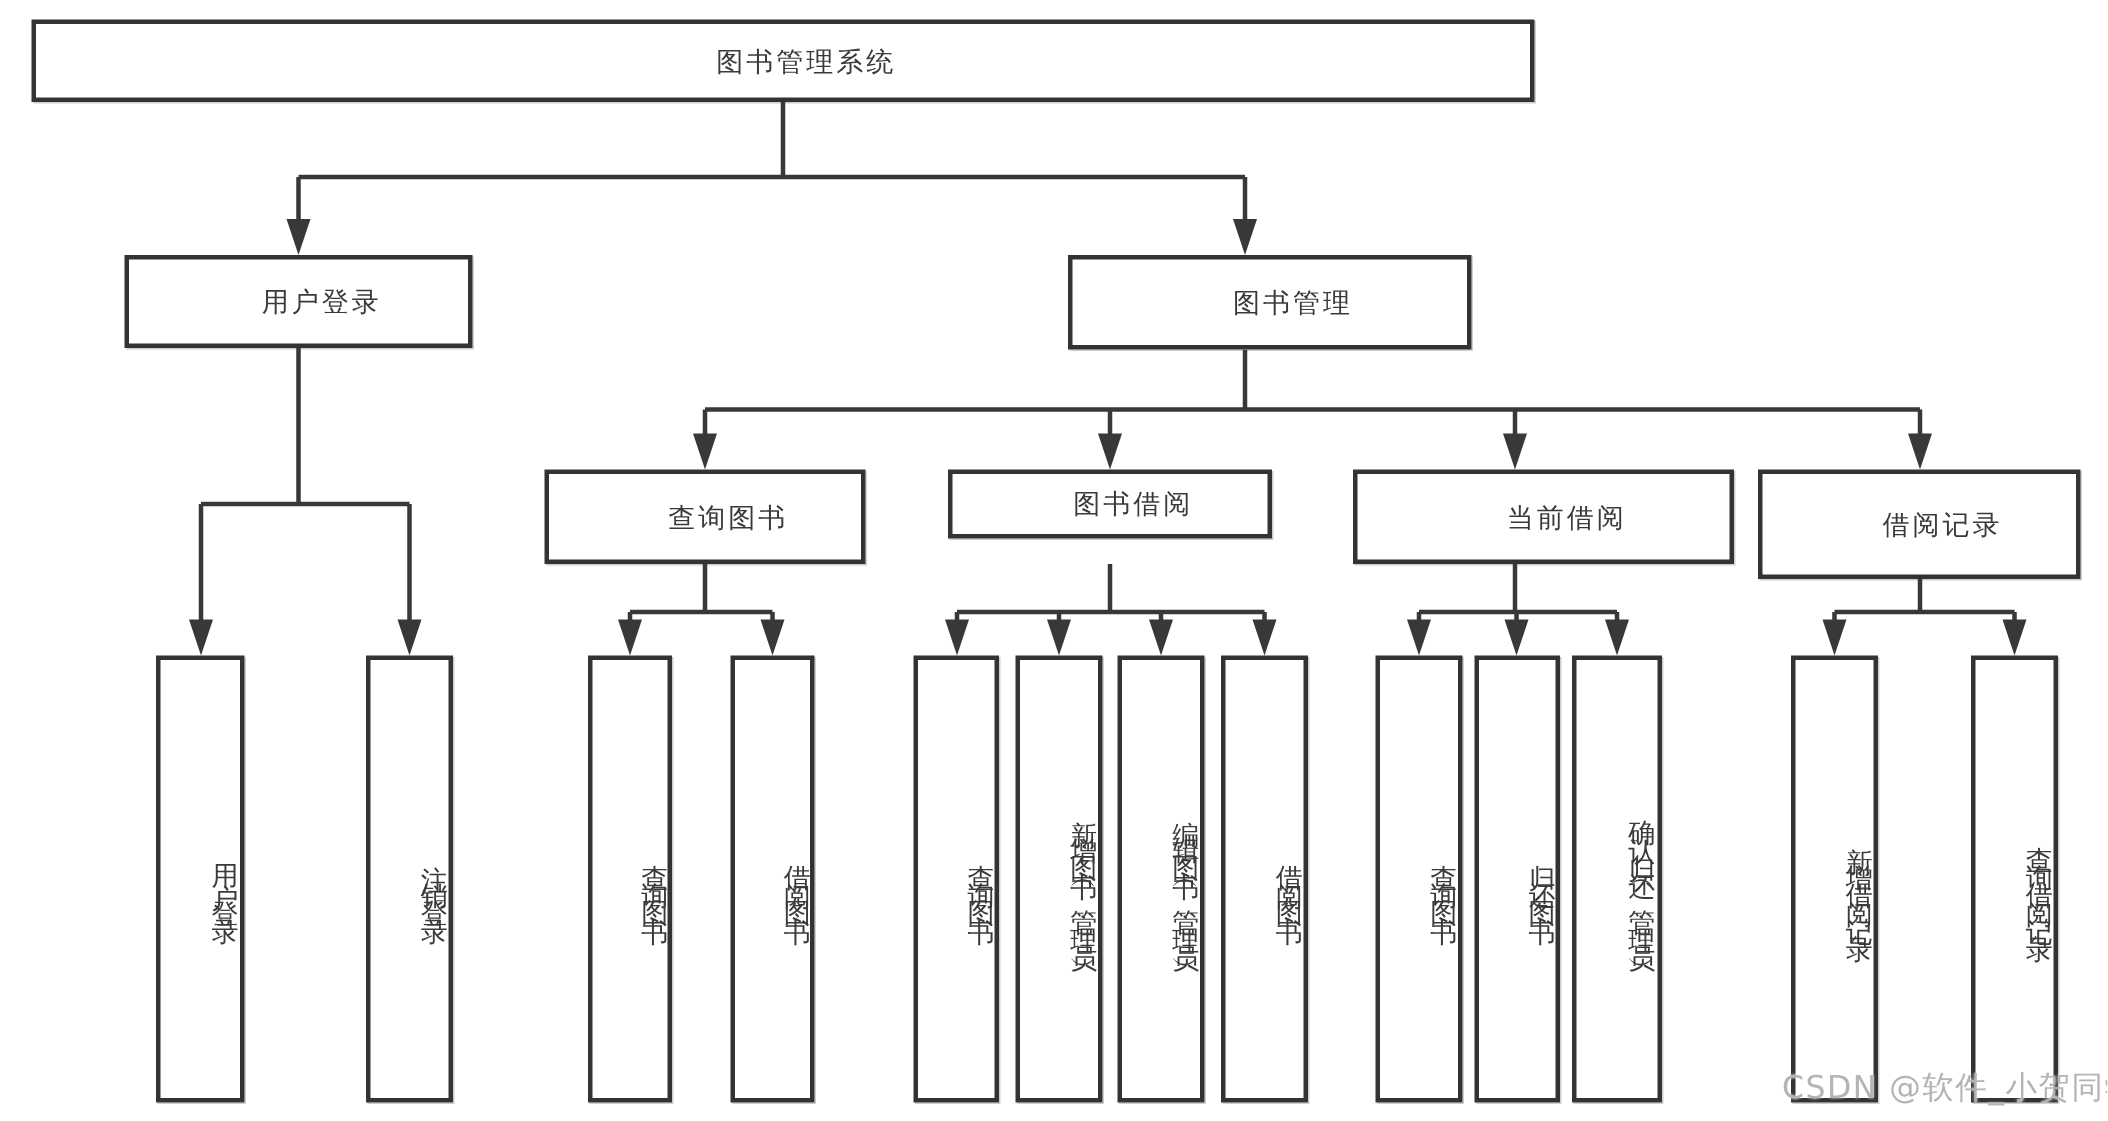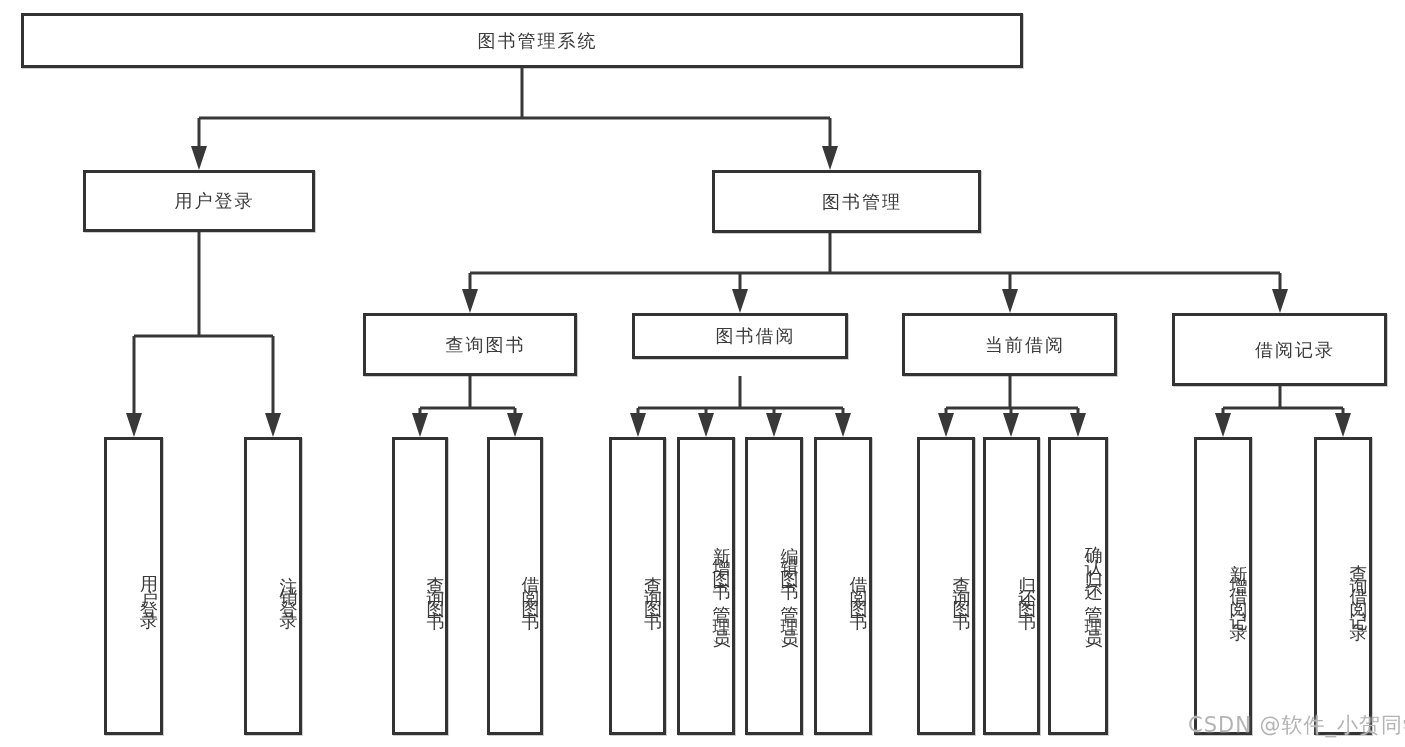--- a/index.html
+++ b/index.html
@@ -119,21 +119,21 @@
   <div class="box" style="left:712px; top:170px; width:269px; height:63px;">
     <span class="h-label">图书管理</span>
   </div>
 
   <div class="box" style="left:363px; top:313px; width:214px; height:63px;">
     <span class="h-label">查询图书</span>
   </div>
   <div class="box" style="left:632px; top:313px; width:216px; height:46px;">
     <span class="h-label">图书借阅</span>
   </div>
-  <div class="box" style="left:902px; top:313px; width:215px; height:63px;">
+  <div class="box" style="left:902px; top:313px; width:254px; height:63px;">
     <span class="h-label">当前借阅</span>
   </div>
   <div class="box" style="left:1172px; top:313px; width:215px; height:73px;">
     <span class="h-label">借阅记录</span>
   </div>
 
   <div class="box" style="left:104px; top:437px; width:59px; height:298px;">
     <span class="v-label">用户登录</span>
   </div>
   <div class="box" style="left:244px; top:437px; width:58px; height:298px;">

